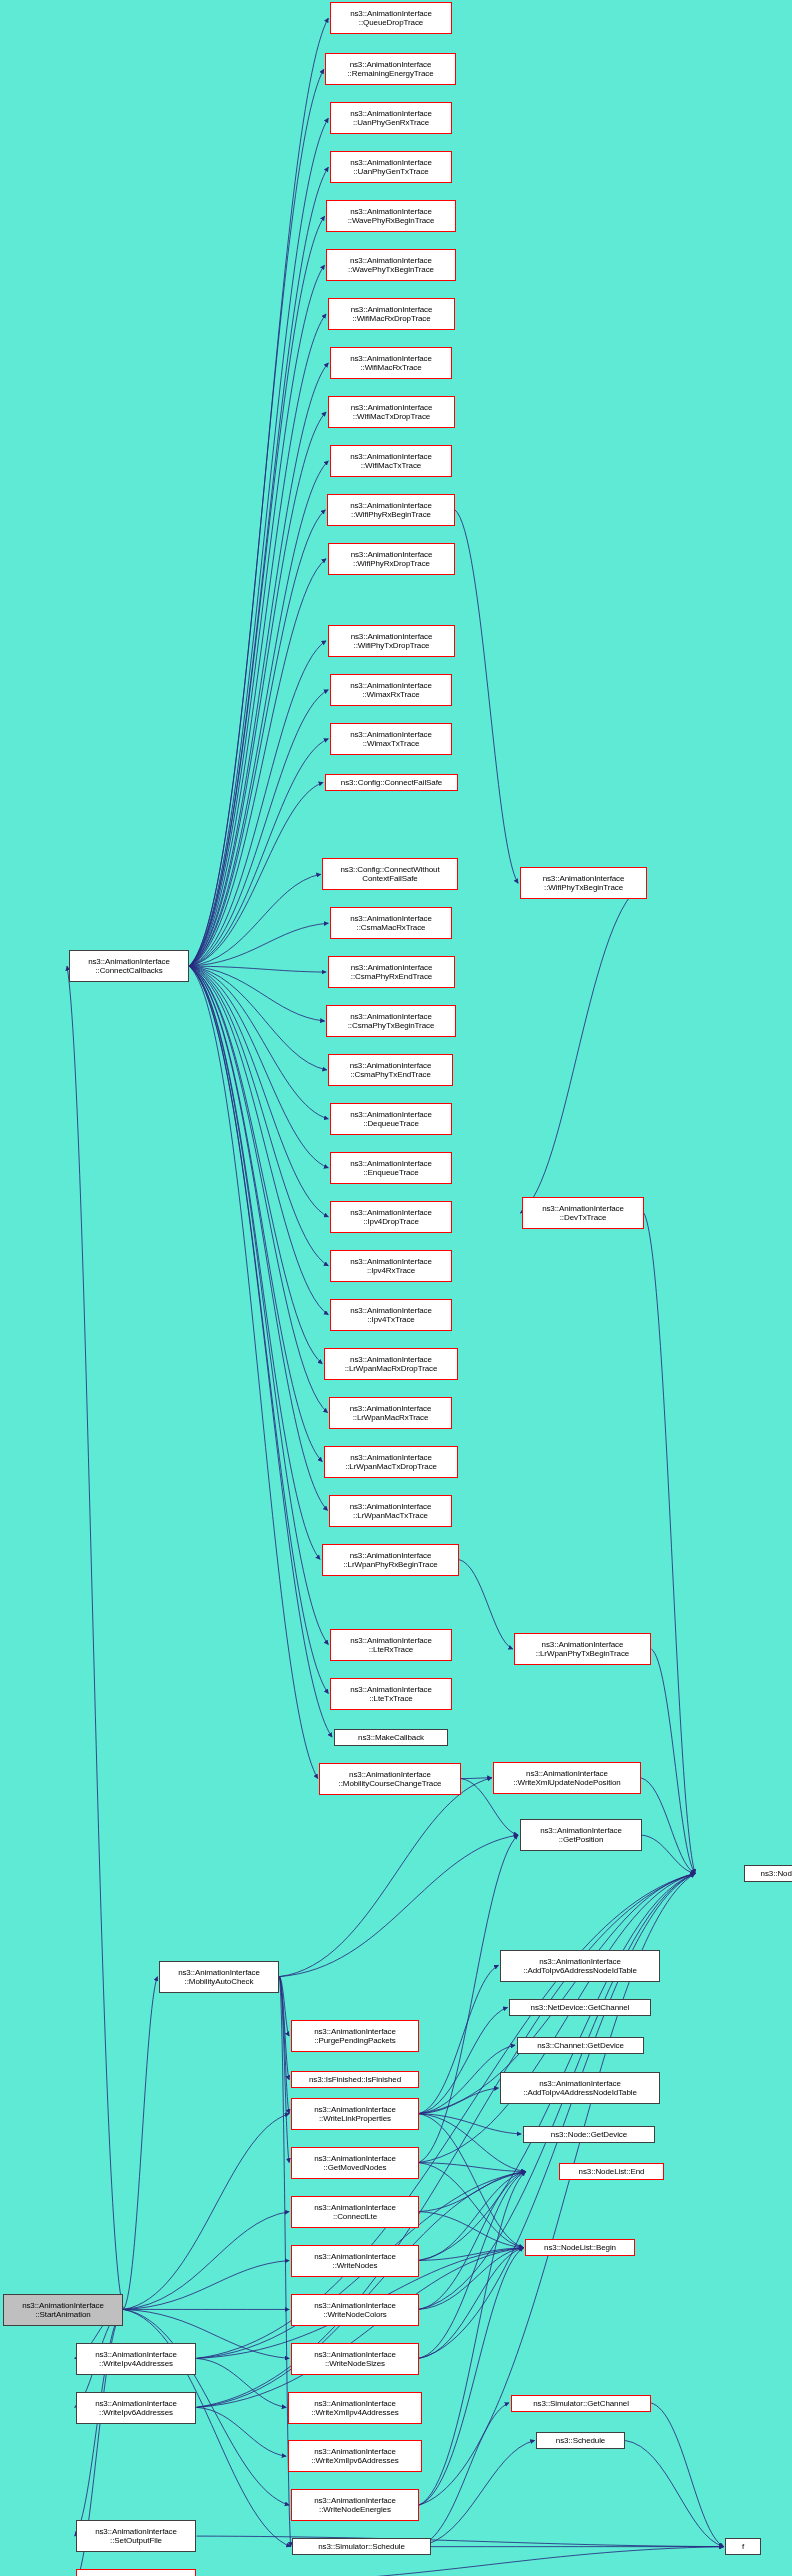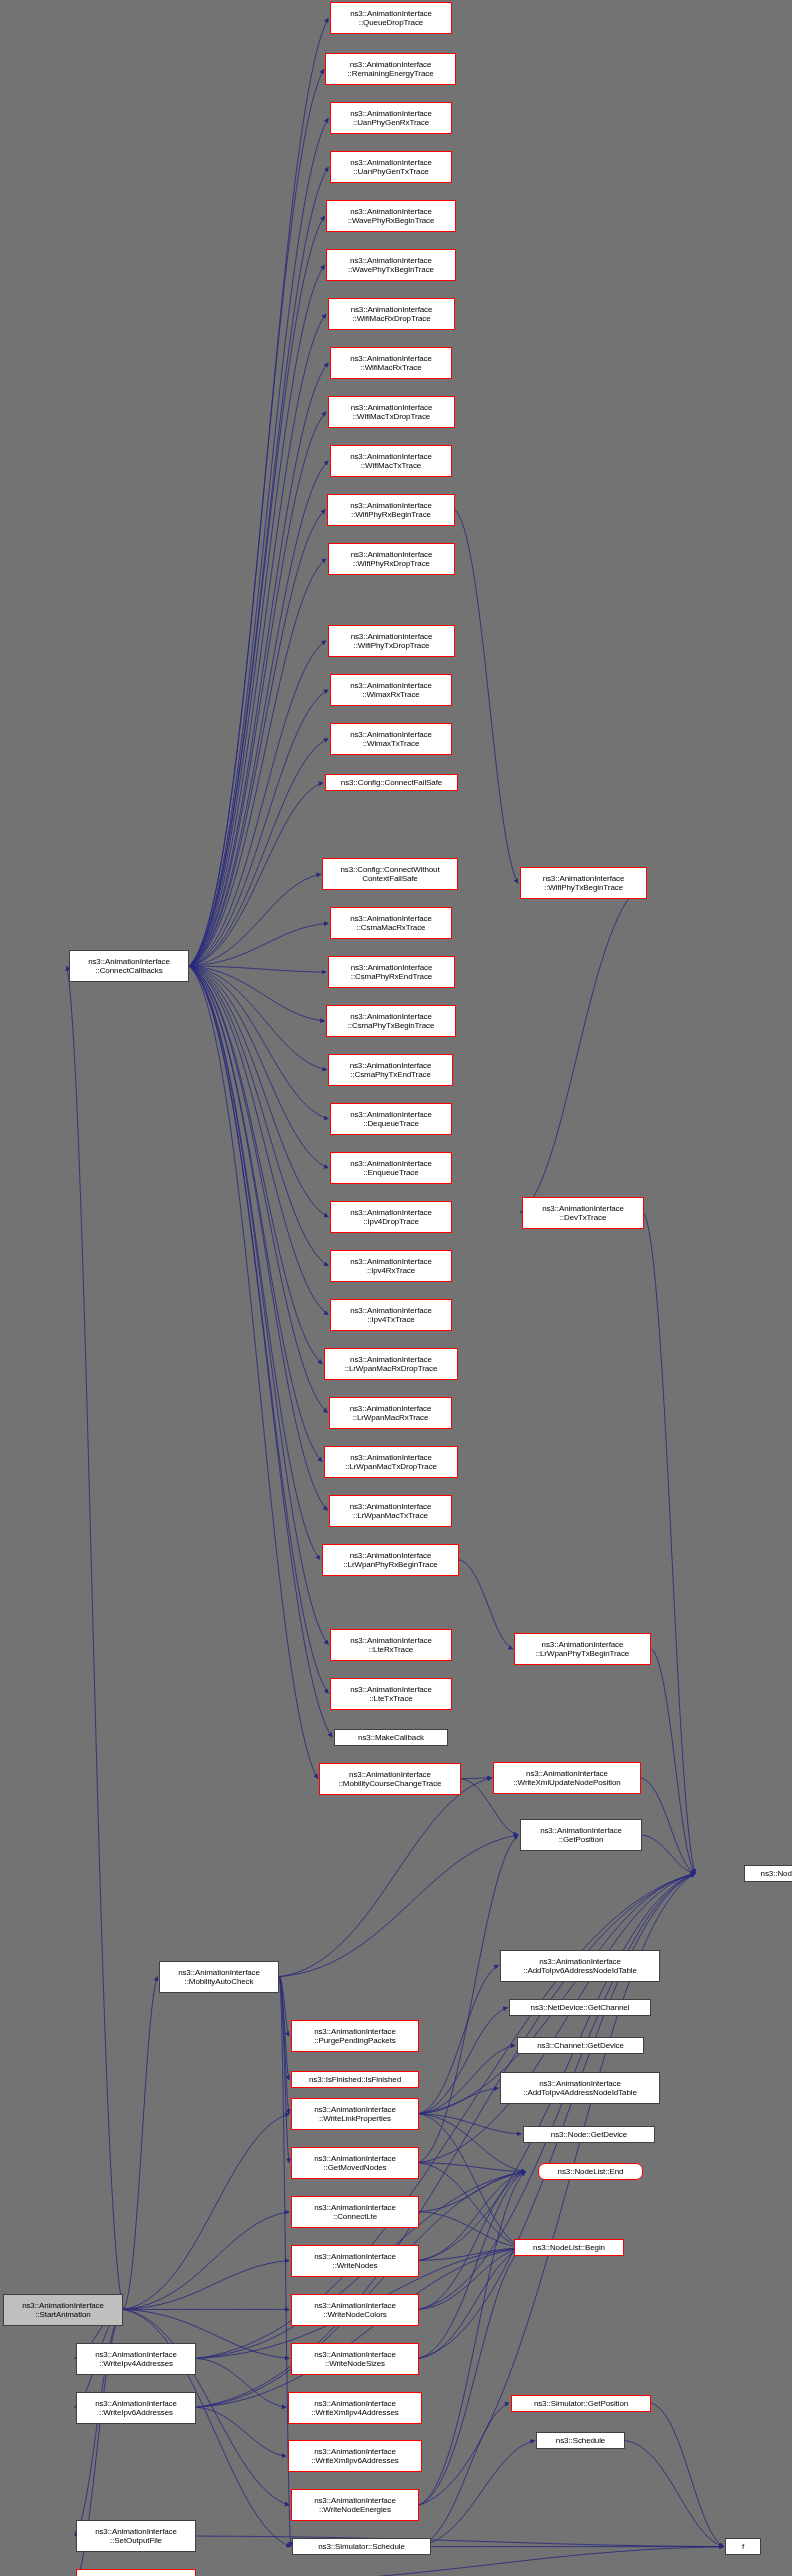--- a/index.html
+++ b/index.html
@@ -1,20 +1,20 @@
 <!DOCTYPE html>
 <html style="font-size:12px"><head>
 <meta charset="utf-8">
 <style>
   html,body{margin:0;padding:0;background:#ffffff;}
   #canvas{
     position:relative;
     width:793px;
     height:2576px;
-    background:#737373;
+    background:#5eead4;
     font-family:"Liberation Sans", sans-serif;
     overflow:hidden;
   }
   svg.edges{position:absolute;left:0;top:0;width:793px;height:2576px;pointer-events:none;}
   .node{
     position:absolute;
     box-sizing:border-box;
     display:flex;
     align-items:center;
     justify-content:center;
@@ -244,39 +244,39 @@
       <div class="node black" style="left: 517px; top: 2037px; width: 127px; height: 16.6px; text-align: right;">ns3::Channel::GetDevice</div>
       <div class="node" style="left: 291px; top: 2098px; width: 128px; height: 32px;">ns3::AnimationInterface
 ::WriteLinkProperties</div>
       <div class="node black" style="left: 500px; top: 2072px; width: 160px; height: 32px;">ns3::AnimationInterface
 ::AddToIpv4AddressNodeIdTable</div>
       <div class="node" style="left: 291px; top: 2147px; width: 128px; height: 32px;">ns3::AnimationInterface
 ::GetMovedNodes</div>
       <div class="node black" style="left: 523px; top: 2126px; width: 132px; height: 16.6px;">ns3::Node::GetDevice</div>
       <div class="node" style="left: 291px; top: 2196px; width: 128px; height: 32px;">ns3::AnimationInterface
 ::ConnectLte</div>
-      <div class="node" style="left: 538px; top: 2163px; width: 105px; height: 16.6px; border-radius: 7px;">ns3::NodeList::End</div>
+      <div class="node" style="left: 559px; top: 2163px; width: 105px; height: 16.6px;">ns3::NodeList::End</div>
       <div class="node" style="left: 291px; top: 2245px; width: 128px; height: 32px;">ns3::AnimationInterface
 ::WriteNodes</div>
-      <div class="node" style="left: 514px; top: 2239px; width: 110px; height: 16.6px;">ns3::NodeList::Begin</div>
+      <div class="node" style="left: 525px; top: 2239px; width: 110px; height: 16.6px;">ns3::NodeList::Begin</div>
       <div class="node" style="left: 291px; top: 2294px; width: 128px; height: 32px;">ns3::AnimationInterface
 ::WriteNodeColors</div>
       <div class="node" style="left: 291px; top: 2343px; width: 128px; height: 32px;">ns3::AnimationInterface
 ::WriteNodeSizes</div>
       <div class="node black" style="left: 76px; top: 2343px; width: 120px; height: 32px;">ns3::AnimationInterface
 ::WriteIpv4Addresses</div>
       <div class="node" style="left: 288px; top: 2392px; width: 134px; height: 32px;">ns3::AnimationInterface
 ::WriteXmlIpv4Addresses</div>
       <div class="node black" style="left: 76px; top: 2392px; width: 120px; height: 32px;">ns3::AnimationInterface
 ::WriteIpv6Addresses</div>
       <div class="node" style="left: 288px; top: 2440px; width: 134px; height: 32px;">ns3::AnimationInterface
 ::WriteXmlIpv6Addresses</div>
       <div class="node" style="left: 291px; top: 2489px; width: 128px; height: 32px;">ns3::AnimationInterface
 ::WriteNodeEnergies</div>
-      <div class="node" style="left: 511px; top: 2395px; width: 140px; height: 16.6px;">ns3::Simulator::GetPosition</div>
+      <div class="node" style="left: 511px; top: 2395px; width: 140px; height: 16.6px;">ns3::Simulator::GetChannel</div>
       <div class="node black" style="left: 536px; top: 2432px; width: 89px; height: 16.6px;">ns3::Schedule</div>
       <div class="node black" style="left: 292px; top: 2538px; width: 139px; height: 16.6px;">ns3::Simulator::Schedule</div>
       <div class="node black" style="left: 76px; top: 2520px; width: 120px; height: 32px;">ns3::AnimationInterface
 ::SetOutputFile</div>
       <div class="node" style="left: 76px; top: 2569px; width: 120px; height: 32px;">ns3::AnimationInterface
 ::WriteXmlAnim</div>
       <div class="node black" style="left: 725px; top: 2538px; width: 36px; height: 16.6px;">f</div>
     </div>
 </div>
 

